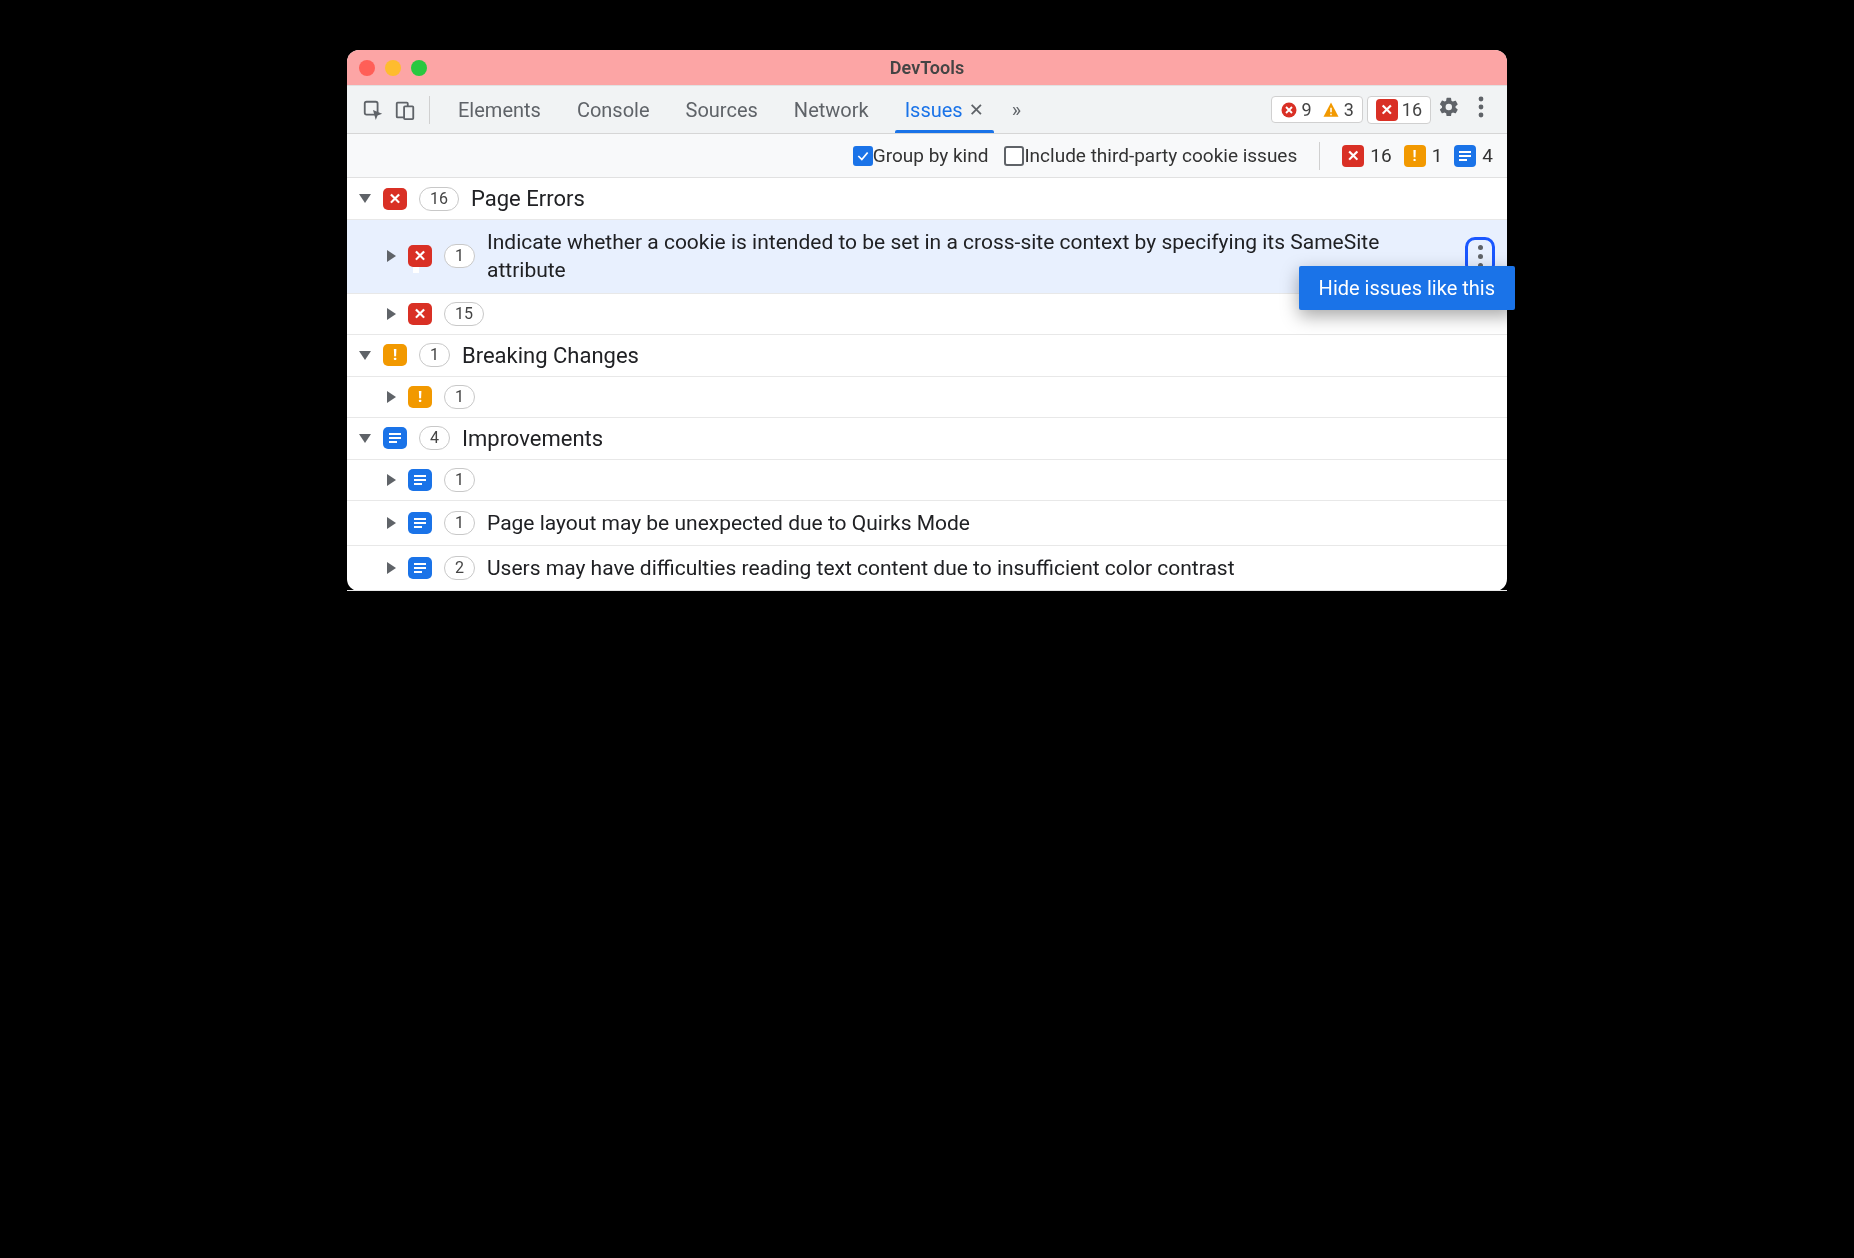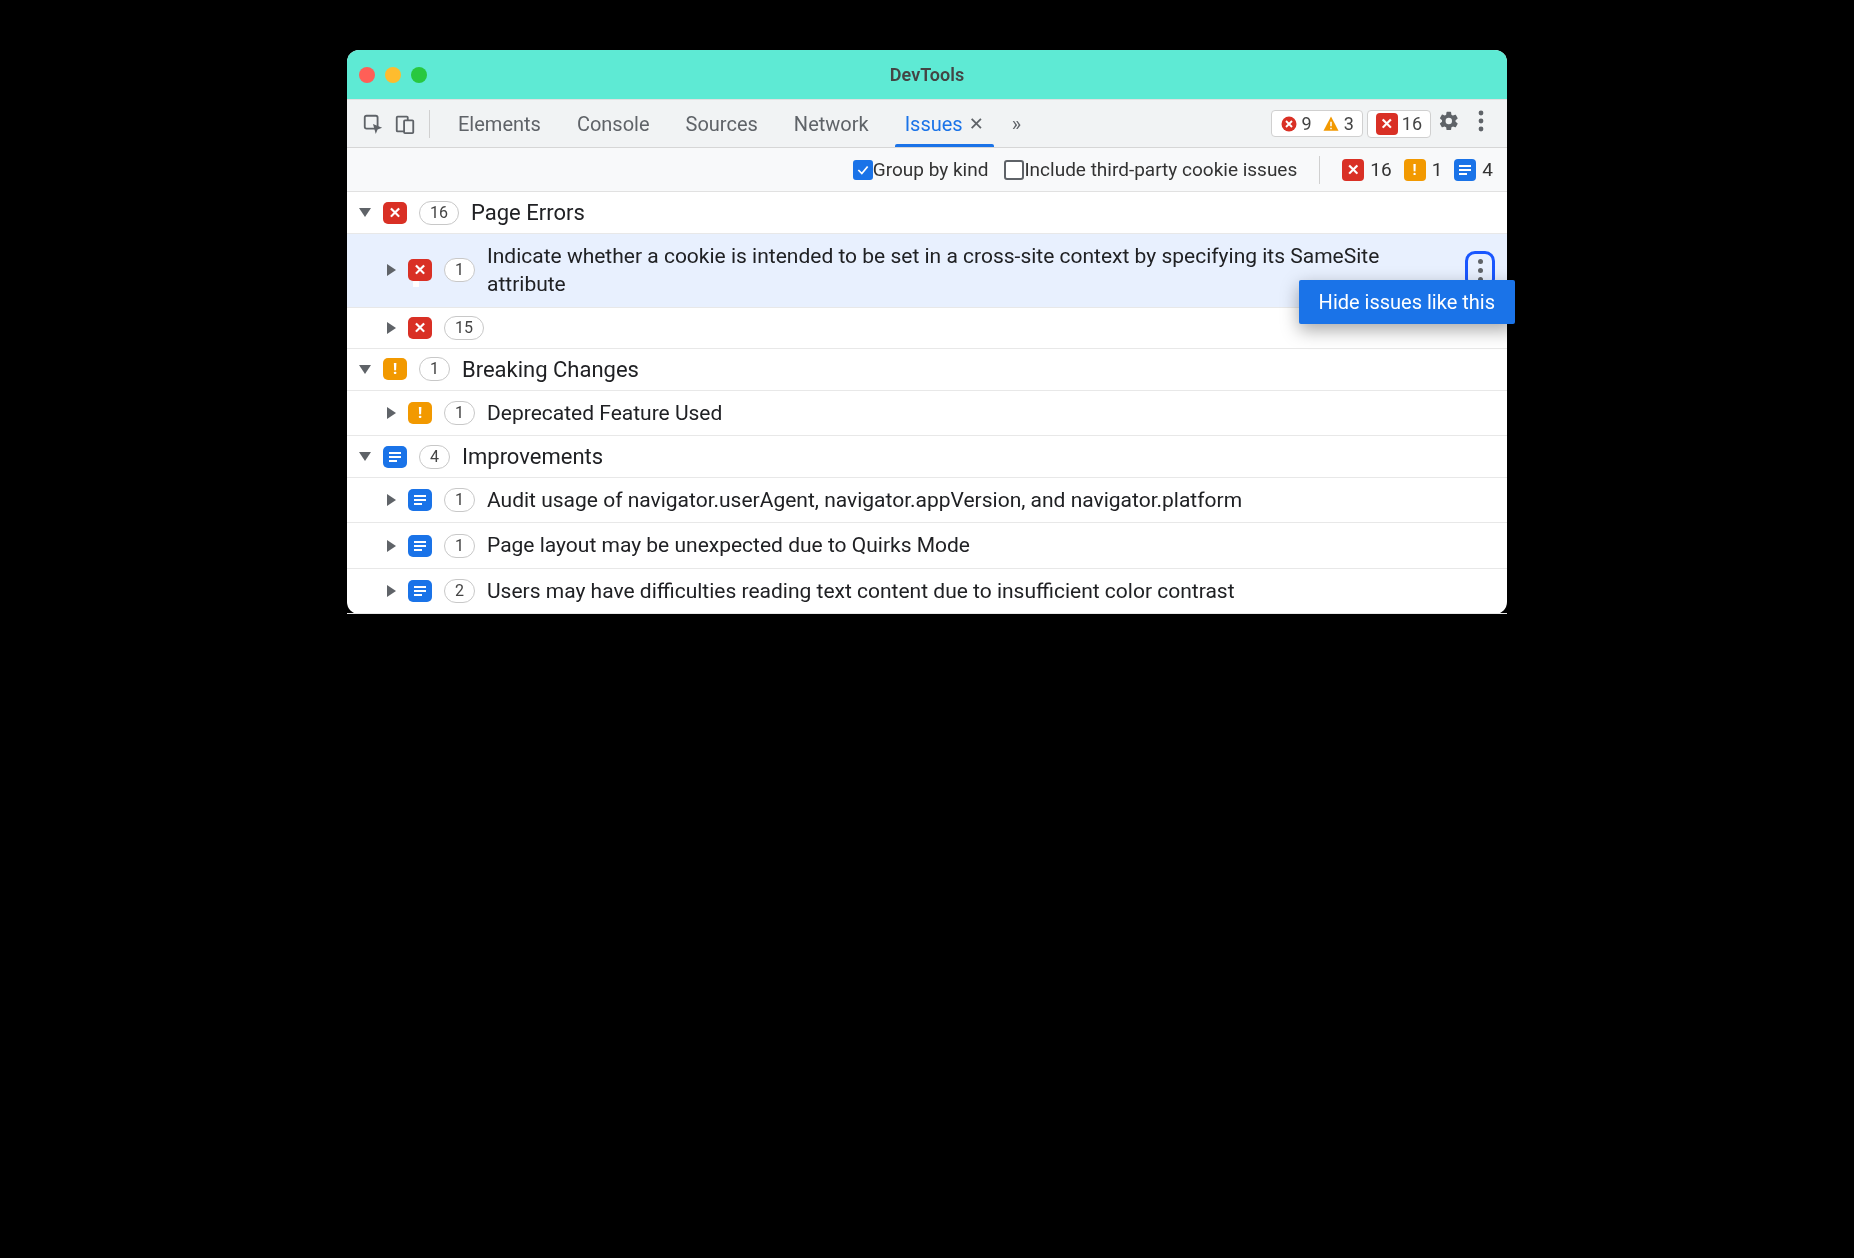--- a/index.html
+++ b/index.html
@@ -18,22 +18,22 @@
     width: 1160px;
     background: #fff;
     border-radius: 12px;
     box-shadow: 0 20px 60px rgba(0,0,0,.6);
     overflow: visible;
     position: relative;
   }
 
   
   .titlebar {
-    height: 50px;
-    background: #5eead4;
+    height: 36px;
+    background: #fca5a5;
     border-bottom: 1px solid #e1e1e1;
     border-radius: 12px 12px 0 0;
     display: flex;
     align-items: center;
     padding: 0 12px;
     position: relative;
   }
   .traffic { display: flex; gap: 10px; }
   .dot { width: 16px; height: 16px; border-radius: 50%; }
   .dot.red { background: #ff5f57; }
@@ -345,21 +345,20 @@
     <div class="group-row">
       <span class="tri down"></span>
       <span class="bubble orange">!</span>
       <span class="pill">1</span>
       <span>Breaking Changes</span>
     </div>
     <div class="issue-row">
       <span class="tri"></span>
       <span class="bubble orange">!</span>
       <span class="pill">1</span>
-      <span class="issue-title">Deprecated Feature Used</span>
     </div>
 
     <div class="group-row">
       <span class="tri down"></span>
       <span class="bubble blue">
           <span class="bars">
             <span></span>
             <span></span>
             <span></span>
           </span>
@@ -370,21 +369,20 @@
     <div class="issue-row">
       <span class="tri"></span>
       <span class="bubble blue">
           <span class="bars">
             <span></span>
             <span></span>
             <span></span>
           </span>
         </span>
       <span class="pill">1</span>
-      <span class="issue-title">Audit usage of navigator.userAgent, navigator.appVersion, and navigator.platform</span>
     </div>
     <div class="issue-row">
       <span class="tri"></span>
       <span class="bubble blue">
           <span class="bars">
             <span></span>
             <span></span>
             <span></span>
           </span>
         </span>

